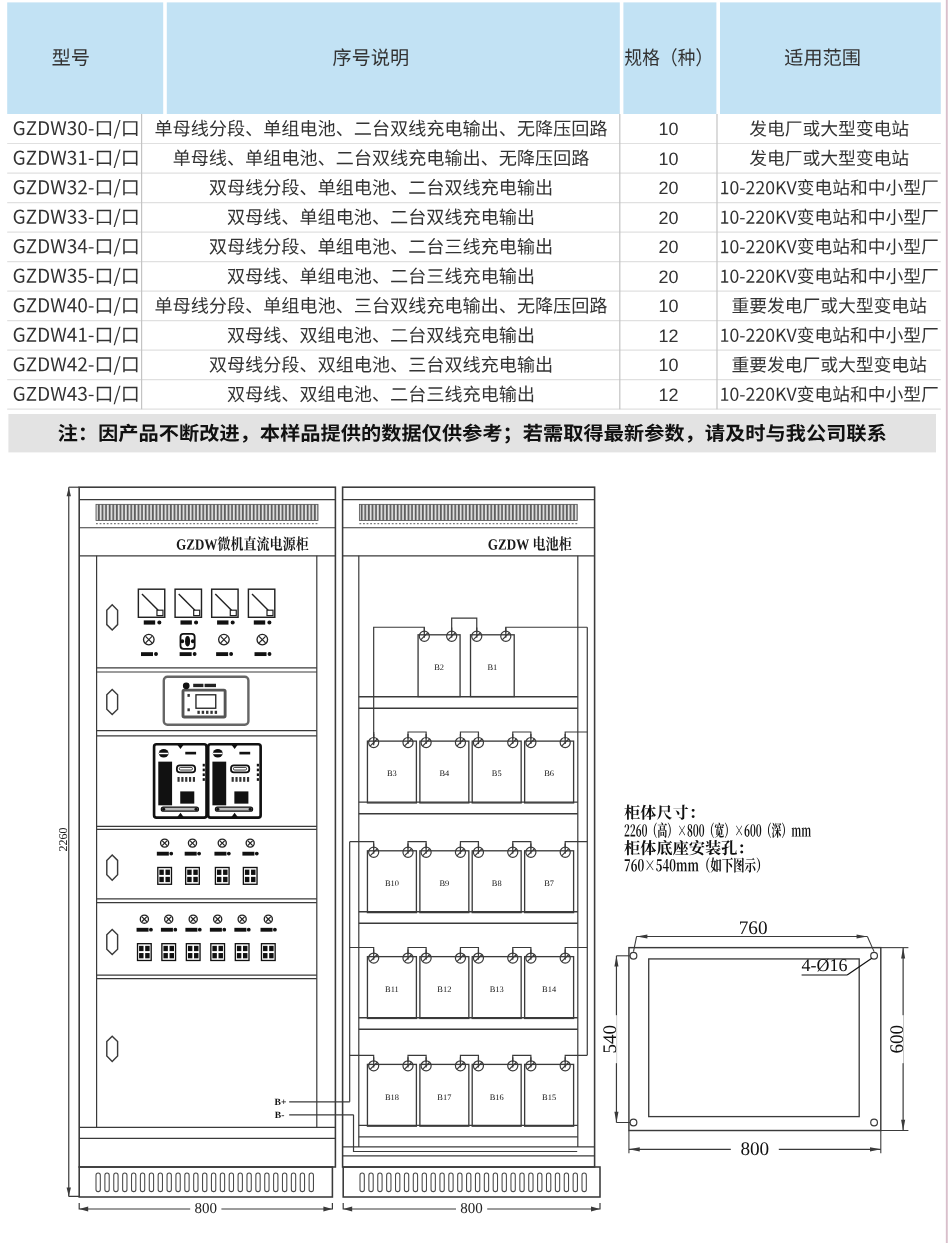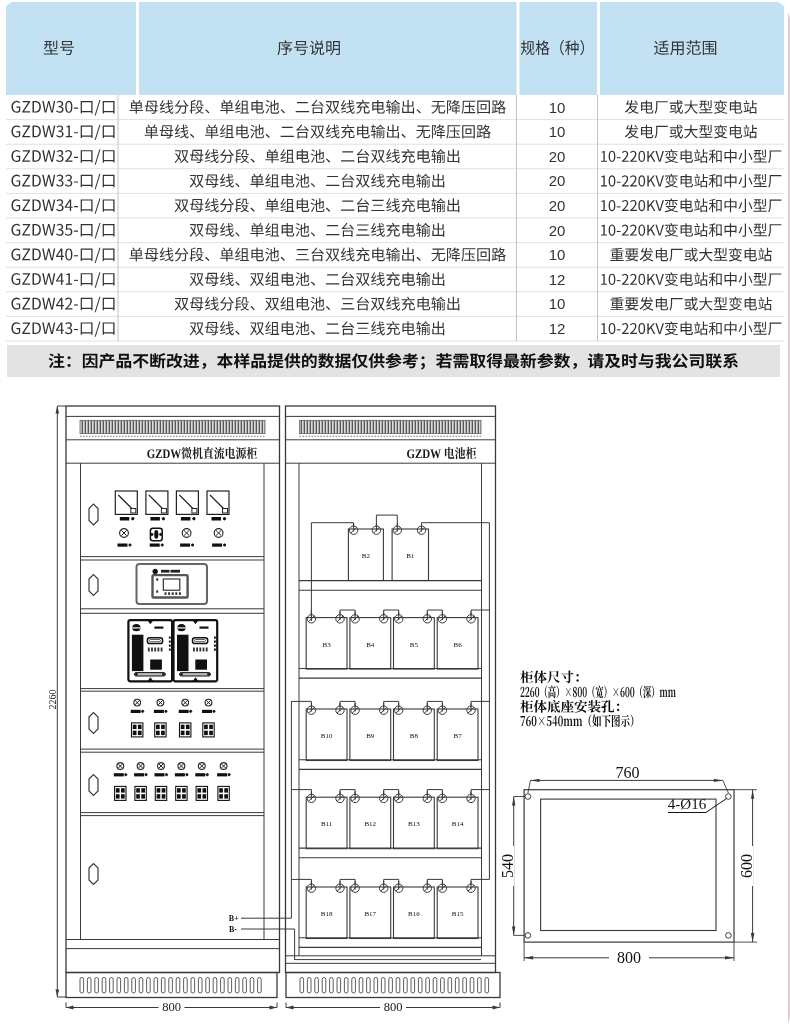--- a/index.html
+++ b/index.html
@@ -1,14 +1,14 @@
 <!DOCTYPE html>
 <html><head><meta charset="utf-8"><title>GZDW</title><style>
 html,body{margin:0;padding:0;background:#ffffff;}
-#page{position:relative;width:790px;height:1036px;overflow:hidden;font-family:"Liberation Sans",sans-serif;border-radius:21px;}
+#page{position:relative;width:790px;height:1036px;overflow:hidden;font-family:"Liberation Sans",sans-serif;}
 #page svg{position:absolute;left:0;top:0;}
 </style></head><body>
 <div id="page">
     <svg width="790" height="1036" viewBox="0 0 790 1036">
       <defs>
         <path id="g0" d="M100 799H552V733H100ZM67 595H573V528H67ZM47 25H952V-45H47ZM151 221H848V152H151ZM388 772H459V313H388ZM467 332H544V-23H467ZM635 783H704V448H635ZM822 834H893V386Q893 355 885 339Q878 323 855 314Q832 306 795 303Q758 301 705 301Q702 316 695 336Q688 355 680 370Q723 369 757 369Q791 368 802 369Q814 370 818 374Q822 377 822 387ZM195 771H264V601Q264 549 252 492Q241 435 207 382Q174 329 108 288Q104 296 94 306Q85 316 75 325Q66 335 59 340Q119 377 148 421Q176 465 185 512Q195 559 195 602Z"></path>
         <path id="g1" d="M260 732V596H736V732ZM185 799H815V530H185ZM63 440H933V371H63ZM249 259H759V191H249ZM736 259H816Q816 259 815 253Q814 247 814 239Q813 231 812 225Q800 141 787 86Q774 31 759 -1Q745 -33 726 -50Q708 -65 688 -71Q668 -76 639 -77Q614 -78 568 -78Q522 -77 470 -74Q468 -57 461 -37Q454 -18 444 -2Q497 -7 545 -9Q594 -10 615 -10Q633 -10 644 -9Q655 -7 663 -1Q678 11 690 39Q703 68 714 120Q725 171 736 249ZM281 410 361 399Q350 364 338 326Q326 288 313 253Q300 218 290 191H203Q216 221 230 258Q244 296 257 336Q271 375 281 410Z"></path>
         <path id="g2" d="M288 587H796V525H288ZM230 336H890V271H230ZM542 310H617V7Q617 -27 607 -44Q597 -61 569 -70Q542 -78 497 -79Q451 -81 383 -81Q381 -65 373 -46Q365 -26 357 -11Q394 -12 427 -12Q459 -13 484 -12Q508 -12 517 -12Q532 -11 537 -7Q542 -3 542 8ZM869 336H882L895 340L949 317Q910 263 869 208Q827 154 789 116L729 146Q763 179 801 229Q839 278 869 325ZM772 587H791L808 591L857 554Q822 519 778 483Q734 448 685 417Q636 386 589 364Q582 374 569 387Q557 400 548 408Q589 427 632 456Q674 484 712 515Q749 545 772 572ZM157 728H951V658H157ZM120 728H193V450Q193 392 189 323Q186 254 175 182Q165 111 145 42Q125 -26 94 -83Q88 -76 76 -68Q64 -60 52 -53Q40 -45 31 -41Q61 13 79 76Q97 138 106 204Q115 270 118 333Q120 396 120 450ZM371 437 416 481Q463 462 517 437Q571 413 621 388Q672 364 705 344L658 294Q626 313 577 339Q528 364 474 390Q420 417 371 437ZM471 824 543 845Q561 815 580 778Q599 741 608 716L532 691Q523 717 505 755Q487 793 471 824Z"></path>
         <path id="g3" d="M111 773 162 819Q189 796 219 767Q248 739 275 712Q301 685 317 663L263 610Q248 632 223 661Q197 689 168 719Q138 749 111 773ZM45 526H234V453H45ZM176 -42 160 34 181 66 380 206Q384 195 388 183Q392 170 397 158Q402 146 406 139Q335 88 292 55Q249 23 226 4Q202 -14 192 -24Q181 -34 176 -42ZM176 -42Q172 -32 164 -19Q157 -6 148 7Q140 20 132 27Q142 34 156 47Q170 60 180 79Q191 97 191 119V526H266V50Q266 50 257 44Q248 37 234 27Q221 16 207 4Q194 -8 185 -20Q176 -32 176 -42ZM426 811 490 837Q519 798 546 751Q573 703 585 668L516 638Q510 661 495 691Q481 722 463 753Q445 784 426 811ZM774 839 852 815Q828 760 800 701Q772 643 747 601L681 626Q697 655 715 692Q732 729 748 768Q763 807 774 839ZM457 571V389H797V571ZM384 639H872V321H384ZM512 339H588Q583 264 570 200Q557 136 531 83Q506 30 460 -10Q415 -51 343 -81Q337 -67 323 -50Q309 -33 297 -23Q362 1 402 37Q443 72 465 117Q488 163 498 218Q508 274 512 339ZM676 344H750V35Q750 15 756 10Q761 4 779 4Q783 4 794 4Q805 4 819 4Q832 4 844 4Q856 4 861 4Q873 4 879 12Q885 20 888 47Q891 74 891 128Q900 122 911 115Q923 109 936 105Q948 100 959 97Q955 33 946 -3Q937 -39 919 -53Q900 -66 868 -66Q863 -66 849 -66Q835 -66 819 -66Q802 -66 788 -66Q774 -66 768 -66Q732 -66 712 -57Q692 -48 684 -27Q676 -5 676 34Z"></path>
         <path id="g4" d="M122 779H408V182H122V252H338V710H122ZM122 519H369V451H122ZM545 797H882V727H545ZM545 554H882V486H545ZM538 309H880V241H538ZM80 779H151V88H80ZM854 797H928V19Q928 -16 919 -36Q909 -55 885 -64Q860 -73 818 -76Q776 -78 711 -78Q710 -68 705 -54Q701 -41 696 -28Q690 -14 684 -4Q717 -5 746 -6Q776 -6 798 -5Q821 -5 829 -5Q843 -5 848 1Q854 6 854 19ZM501 797H574V440Q574 377 567 307Q560 236 539 165Q519 95 478 30Q437 -35 369 -87Q364 -79 354 -69Q344 -59 333 -49Q322 -40 314 -35Q378 13 415 72Q452 130 471 193Q490 256 495 319Q501 382 501 441Z"></path>

